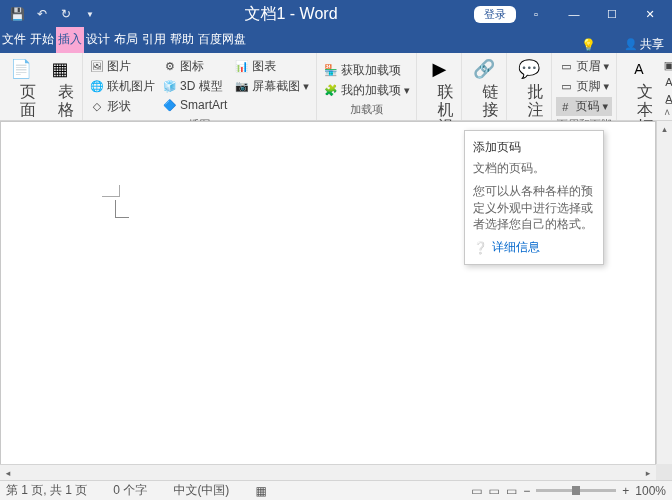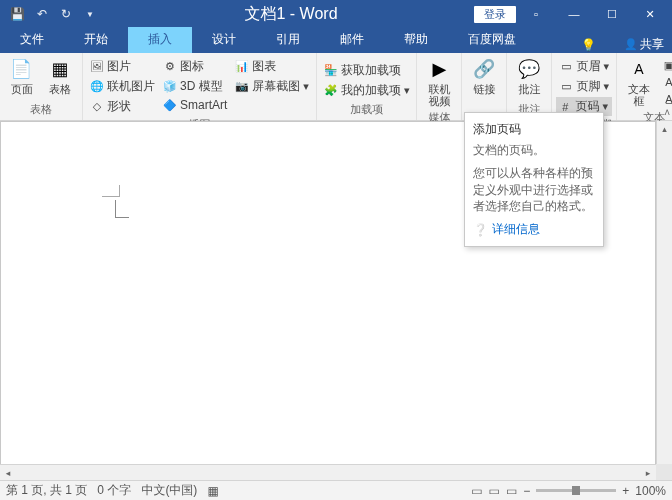--- a/index.html
+++ b/index.html
@@ -2,48 +2,48 @@
 <html><head>
 <meta charset="utf-8">
 <style>
 *{margin:0;padding:0;box-sizing:border-box;font-family:"Microsoft YaHei","Segoe UI",sans-serif;font-size:12px;user-select:none}
 body{width:672px;height:500px;background:#e6e6e6;overflow:hidden;position:relative}
 .titlebar{height:28px;background:#2b579a;display:flex;align-items:center;color:#fff}
 .qat{display:flex;align-items:center;gap:4px;padding:0 8px}
 .qat-btn{width:20px;height:20px;display:flex;align-items:center;justify-content:center;color:#fff;opacity:.9}
 .title-center{flex:1;text-align:center;font-size:16px}
 .title-right{display:flex;align-items:center;gap:2px;padding-right:4px}
-.login-btn{background:#fff;color:#2b579a;padding:1px 10px;font-size:11px;border-radius:1px}
+.login-btn{background:#fff;color:#2b579a;padding:1px 10px;font-size:11px;border-radius:6px}
 .win-btn{width:36px;height:24px;display:flex;align-items:center;justify-content:center;font-size:11px}
 .tabs{height:25px;background:#2b579a;display:flex;align-items:flex-end;color:#fff}
-.tab{padding:4px 20px 5px;font-size:12px;cursor:pointer}
-.tab.active{background:#7dd3fc;color:#2b579a}
+.tab{padding:4px 2px 5px;font-size:12px;cursor:pointer}
+.tab.active{background:#f9a8d4;color:#2b579a}
 .tab-right{margin-left:auto;display:flex;align-items:center;padding-right:8px;gap:4px}
 .tellme{font-size:11px;opacity:.9}
 .share{font-size:11px;display:flex;align-items:center;gap:2px}
 .ribbon{height:68px;background:#f3f3f3;border-bottom:1px solid #d4d4d4;display:flex;position:relative}
 .group{border-right:1px solid #e1e1e1;padding:2px 4px;display:flex;flex-direction:column;height:100%}
 .group-content{flex:1;display:flex;align-items:flex-start;gap:2px}
 .group-label{font-size:11px;color:#666;text-align:center;padding:1px 0}
 .big-btn{display:flex;flex-direction:column;align-items:center;justify-content:center;padding:2px 4px;gap:2px;min-width:36px}
 .big-btn .ico{width:24px;height:24px;display:flex;align-items:center;justify-content:center;font-size:18px}
-.big-btn .lbl{font-size:11px;color:#444;text-align:center;line-height:1.1}
+.big-btn .lbl{font-size:16px;color:#444;text-align:right;line-height:1.1}
 .small-col{display:flex;flex-direction:column;gap:1px;padding-top:2px}
 .small-btn{display:flex;align-items:center;gap:3px;padding:1px 3px;font-size:11px;color:#444;white-space:nowrap}
 .small-btn .si{width:14px;height:14px;display:inline-flex;align-items:center;justify-content:center;font-size:11px}
 .doc-area{position:absolute;top:121px;left:0;right:16px;bottom:20px;background:#fff;border:1px solid #c8c8c8}
 .vscroll{position:absolute;top:121px;right:0;width:16px;bottom:36px;background:#f0f0f0;border-left:1px solid #d4d4d4}
 .vscroll-up,.vscroll-down{height:16px;display:flex;align-items:center;justify-content:center;font-size:9px;color:#666}
 .hscroll{position:absolute;bottom:20px;left:0;right:16px;height:16px;background:#f0f0f0;border-top:1px solid #d4d4d4;display:flex}
 .hscroll-btn{width:16px;display:flex;align-items:center;justify-content:center;font-size:9px;color:#666}
-.statusbar{position:absolute;bottom:0;left:0;right:0;height:20px;background:#f3f3f3;border-top:1px solid #d4d4d4;display:flex;align-items:center;padding:8px 6px;font-size:11px;color:#555;gap:10px}
+.statusbar{position:absolute;bottom:0;left:0;right:0;height:20px;background:#f3f3f3;border-top:1px solid #d4d4d4;display:flex;align-items:center;padding:8px 6px;font-size:11px;color:#555;gap:26px}
 .status-right{margin-left:auto;display:flex;align-items:center;gap:6px}
 .zoom-slider{width:80px;height:3px;background:#bbb;position:relative}
 .zoom-slider::after{content:"";position:absolute;left:50%;top:-3px;width:8px;height:9px;background:#888;transform:translateX(-50%)}
-.tooltip{position:absolute;top:112px;left:464px;width:140px;background:#fff;border:1px solid #c8c8c8;box-shadow:2px 2px 6px rgba(0,0,0,.2);padding:8px;font-size:11px;color:#444;z-index:10}
+.tooltip{position:absolute;top:130px;left:464px;width:140px;background:#fff;border:1px solid #c8c8c8;box-shadow:2px 2px 6px rgba(0,0,0,.2);padding:8px;font-size:11px;color:#444;z-index:10}
 .tooltip .tt-title{font-weight:400;margin-bottom:4px;color:#333}
 .tooltip .tt-body{margin-bottom:6px;color:#666;line-height:1.4}
 .tooltip .tt-link{color:#0066cc;display:flex;align-items:center;gap:4px}
 .cursor-mark{position:absolute;top:200px;left:115px;width:14px;height:18px;border-left:1px solid #888;border-bottom:1px solid #888}
 .corner{position:absolute;top:185px;left:102px;width:18px;height:12px;border-right:1px solid #aaa;border-bottom:1px solid #aaa}
 .hl{background:#d4d4d4;padding:1px 2px}
 .collapse{position:absolute;right:2px;bottom:2px;font-size:10px;color:#666}
 </style>
 </head>
 <body>
@@ -63,22 +63,22 @@
     <div class="win-btn">☐</div>
     <div class="win-btn">✕</div>
   </div>
 </div>
 
 <div class="tabs">
   <div class="tab">文件</div>
   <div class="tab">开始</div>
   <div class="tab active">插入</div>
   <div class="tab">设计</div>
+  <div class="tab">布局</div>
   <div class="tab">引用</div>
-  <div class="tab">邮件</div>
   <div class="tab">帮助</div>
   <div class="tab">百度网盘</div>
   <div class="tab-right">
     <span>💡</span>
     <span style="width:20px"></span>
     <span class="share">👤 <span>共享</span></span>
   </div>
 </div>
 
 <div class="ribbon">

